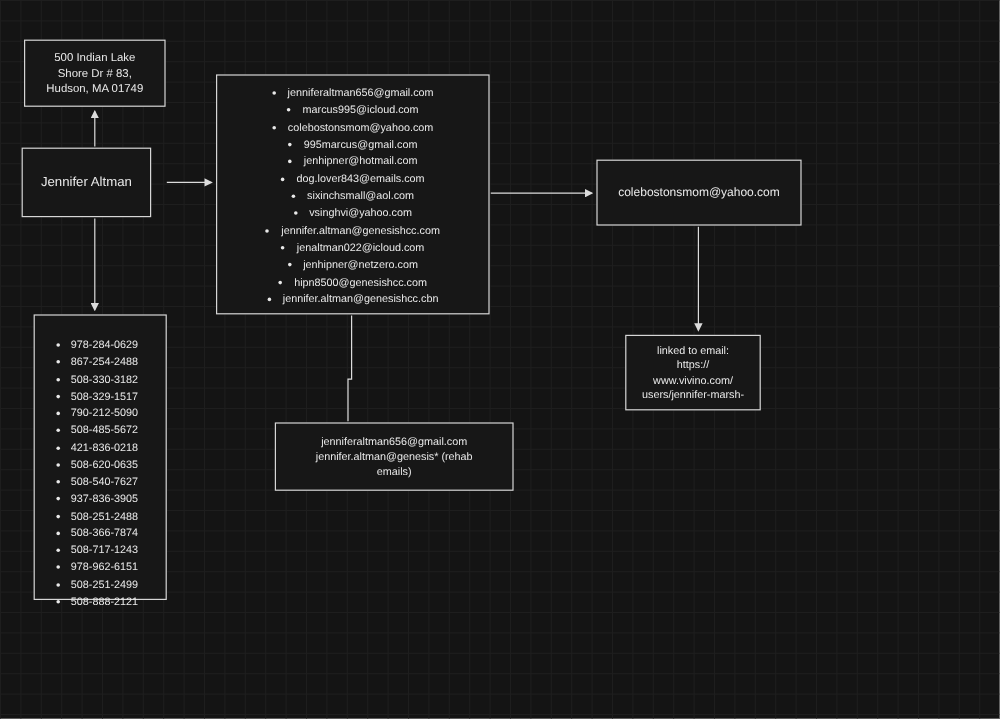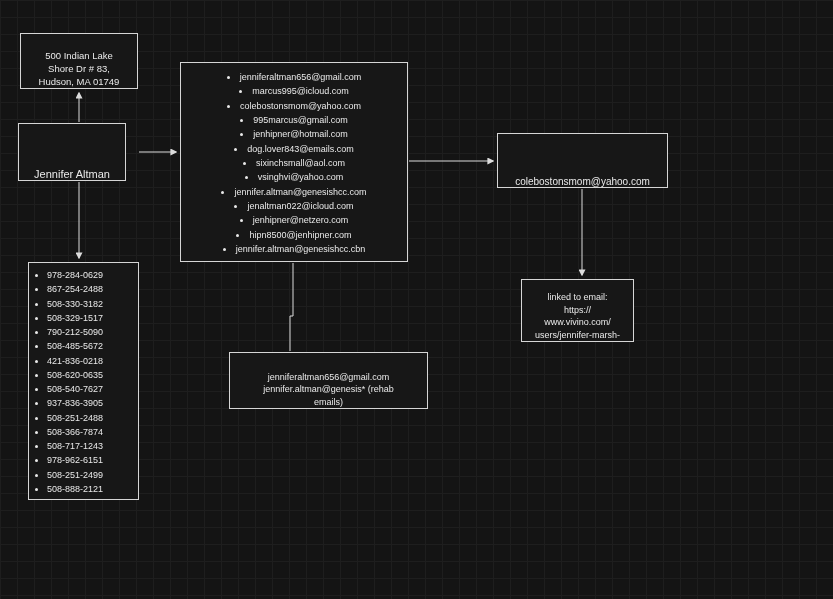--- a/index.html
+++ b/index.html
@@ -28,38 +28,38 @@
   }
   .node {
     position: absolute;
     box-sizing: border-box;
     background: #171717;
     border: 1px solid #d6d6d6;
     color: #e9e9e9;
   }
   .node.center {
     display: flex;
-    align-items: flex-end;
+    align-items: center;
     justify-content: center;
     text-align: center;
   }
   .pre {
     white-space: pre-line;
   }
   
   .node-address  { left: 20px;  top: 33px;  width: 118px; height: 56px; font-size: 9.5px; line-height: 13px; }
   .node-person   { left: 18px;  top: 123px; width: 108px; height: 58px; font-size: 11px; }
   .node-phones   { left: 28px;  top: 262px; width: 111px; height: 238px; font-size: 9px; }
   .node-emails   { left: 180px; top: 62px;  width: 228px; height: 200px; font-size: 9px; }
   .node-cole     { left: 497px; top: 133px; width: 171px; height: 55px; font-size: 10px; }
   .node-vivino   { left: 521px; top: 279px; width: 113px; height: 63px; font-size: 9px; line-height: 12.5px; }
   .node-rehab    { left: 229px; top: 352px; width: 199px; height: 57px; font-size: 9px; line-height: 12.5px; }
 
   ul.plain-list {
-    margin: 0;
+    margin: 12px;
     padding: 5px 4px 4px 18px;
     list-style: disc outside;
   }
   .node-phones ul.plain-list li {
     line-height: 14.25px;
     text-align: left;
   }
   ul.centered-list {
     margin: 0;
     padding: 7px 6px 6px 6px;
@@ -132,21 +132,21 @@
         <li>marcus995@icloud.com</li>
         <li>colebostonsmom@yahoo.com</li>
         <li>995marcus@gmail.com</li>
         <li>jenhipner@hotmail.com</li>
         <li>dog.lover843@emails.com</li>
         <li>sixinchsmall@aol.com</li>
         <li>vsinghvi@yahoo.com</li>
         <li>jennifer.altman@genesishcc.com</li>
         <li>jenaltman022@icloud.com</li>
         <li>jenhipner@netzero.com</li>
-        <li>hipn8500@jenhipner.com</li>
+        <li>hipn8500@genesishcc.com</li>
         <li>jennifer.altman@genesishcc.cbn</li>
       </ul>
   </div>
 
   <div class="node node-cole center">
     <div>colebostonsmom@yahoo.com</div>
   </div>
 
   <div class="node node-vivino center">
     <div class="pre">linked to email:

